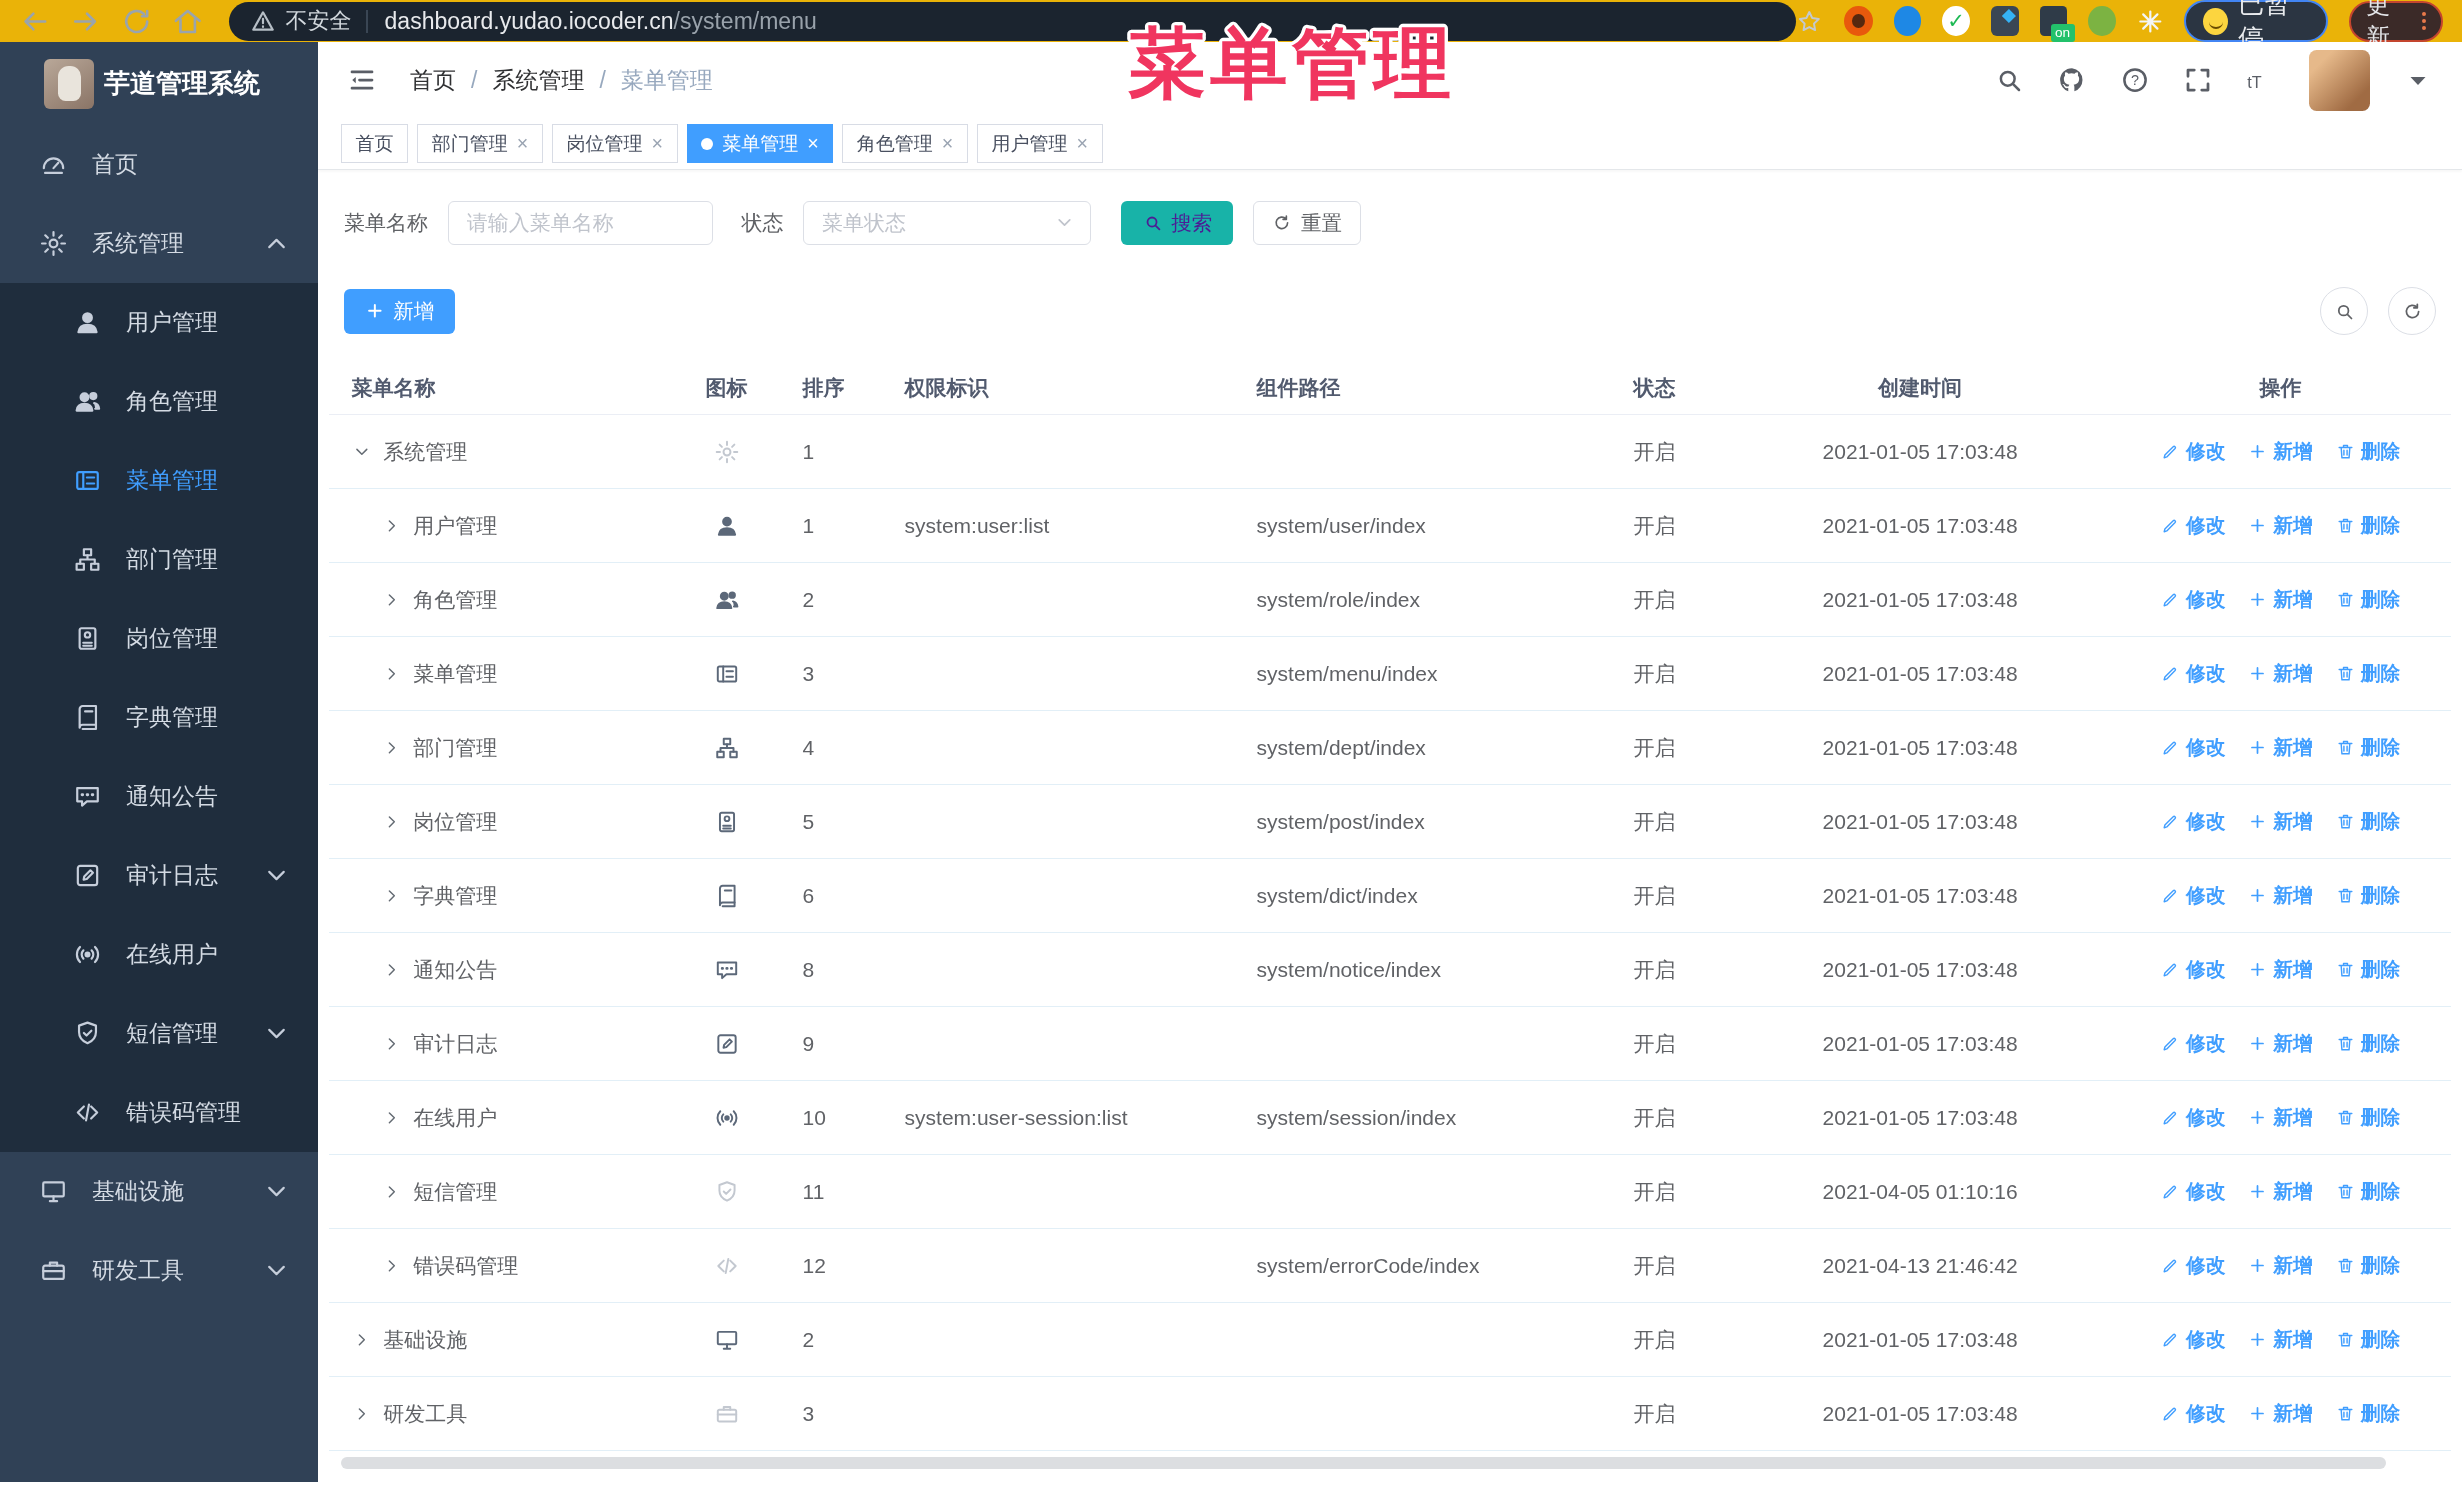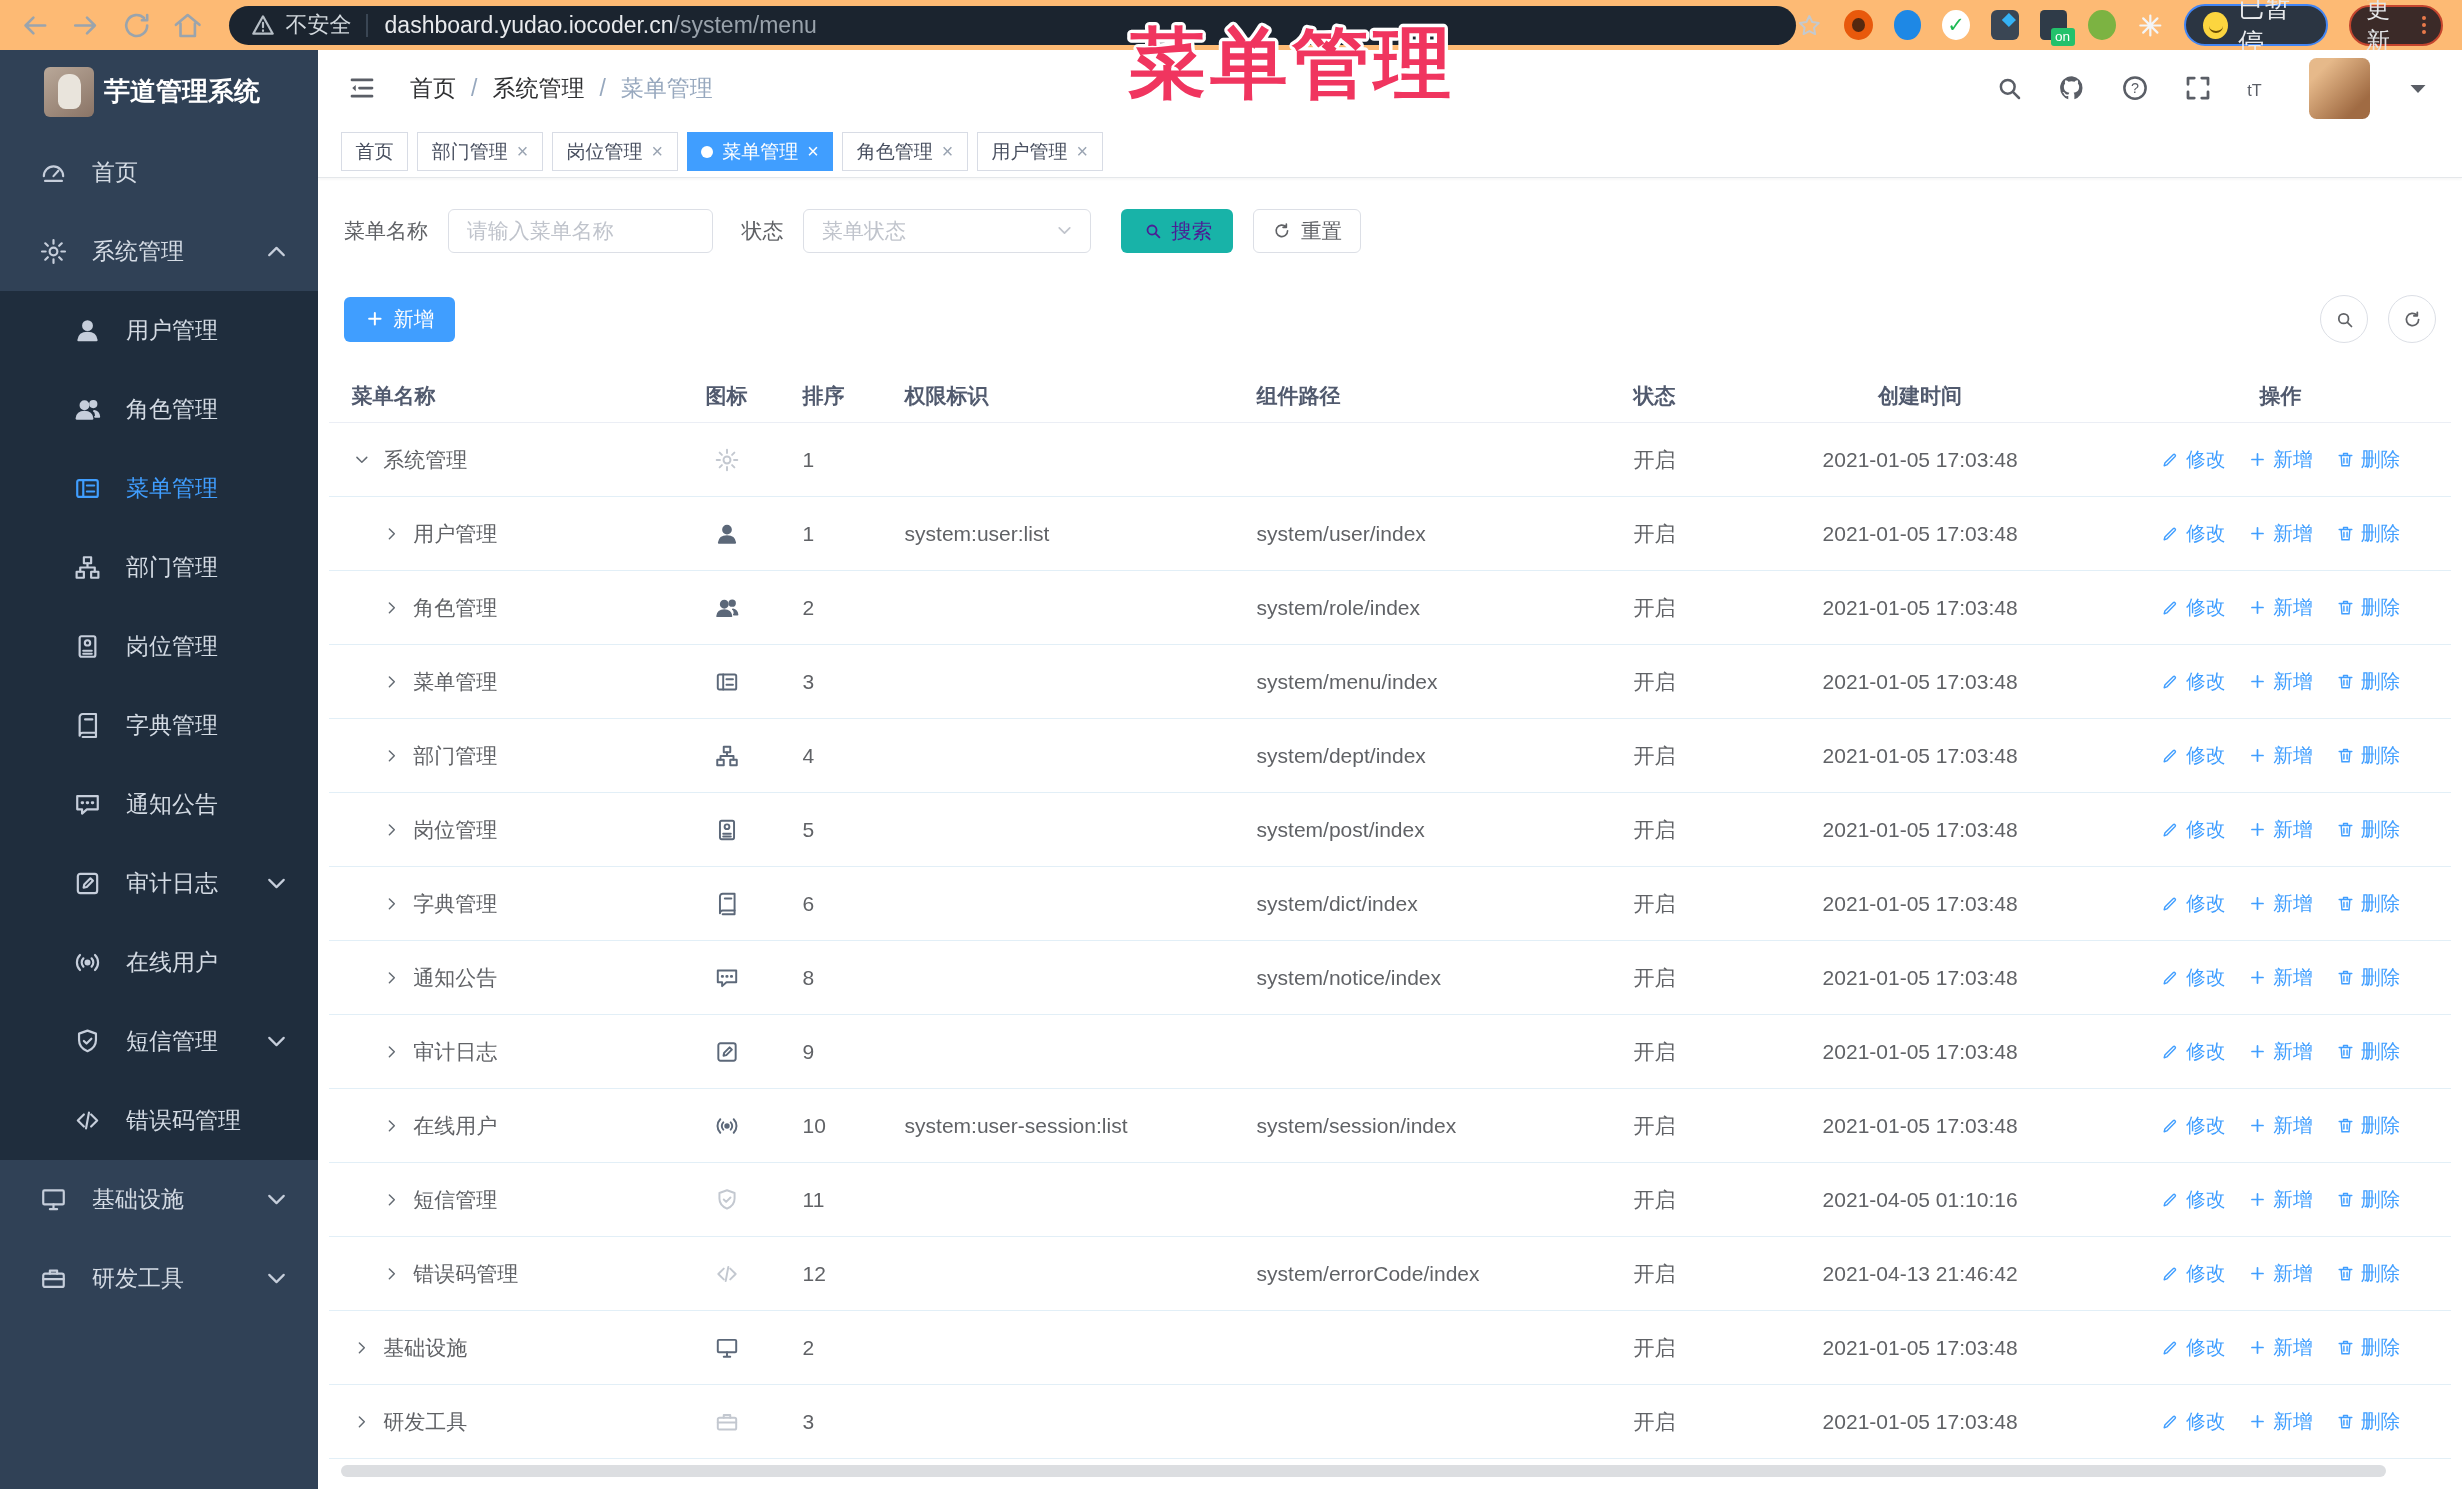--- a/index.html
+++ b/index.html
@@ -2,21 +2,21 @@
 <html style="font-size:12px"><head>
 <meta charset="utf-8">
 <style>
   * { margin:0; padding:0; box-sizing:border-box; }
   html,body { width:2462px; height:1490px; overflow:hidden; }
   body { font-family:"Liberation Sans","DejaVu Sans",sans-serif; background:#fff; position:relative; font-size:21px; color:#606266; }
   .ico { display:inline-flex; align-items:center; justify-content:center; }
   .ico svg { width:100%; height:100%; display:block; }
 
   
-  .browser-bar { height:50px; background:#fdba74; display:flex; align-items:center; padding:0 19px; color:#9aa4ad; }
+  .browser-bar { height:42px; background:#eab308; display:flex; align-items:center; padding:0 19px; color:#9aa4ad; }
   .bnav { width:33px; height:33px; margin-right:19.7px; color:#9aa4ad; }
   .url-pill { width:1644px; height:39px; background:#1b242f; border-radius:19.7px; display:flex; align-items:center; padding:0 21px; margin-left:6px; }
   .url-pill .ico { width:26px; height:26px; color:#b6bec6; }
   .sec-label { color:#d3d9de; font-size:22px; margin:0 15px 0 9px; }
   .url-divider { width:1.5px; height:23px; background:#3a4654; margin-right:16.7px; }
   .url-host { color:#e8eaed; font-size:23px; }
   .url-path { color:#99a2ab; font-size:23px; }
   .bar-right { margin-left:auto; display:flex; align-items:center; gap:21px; }
   .star { width:29px; height:29px; color:#c3c9cf; }
   .ext { width:30px; height:30px; }
@@ -103,21 +103,21 @@
   .c-icon { justify-content:center; }
   .c-sort { padding-left:27px; }
   .c-perm { padding-left:23px; }
   .c-path { padding-left:42px; }
   .c-status, .c-time { justify-content:center; }
   .c-action { justify-content:center; gap:23px; }
   .row-toggle { width:19.7px; height:19.7px; color:#646b73; display:inline-flex; cursor:pointer; flex:0 0 auto; }
   .row-name { color:#606266; }
   .t-ico { width:26px; height:26px; color:#5c6879; }
   .t-ico.light { color:#c3c8d0; }
-  .link { display:inline-flex; align-items:center; gap:6px; color:#409eff; font-size:19.7px; cursor:pointer; }
+  .link { display:inline-flex; align-items:center; gap:6px; color:#409eff; font-size:19.7px; cursor:pointer;font-weight:bold; }
   .link .ico { width:19px; height:19px; }
   .hscrollbar { height:12px; border-radius:6px; background:#dcdee1; margin:6px 65px 0 12px; }
 </style>
 </head>
 <body>
 
 <div class="browser-bar">
   <span class="ico bnav">
       <svg viewBox="0 0 24 24" fill="none" stroke="currentColor" stroke-width="2" stroke-linecap="round" stroke-linejoin="round">
         <path d="M20 12H5M11 6l-6 6 6 6"></path>

